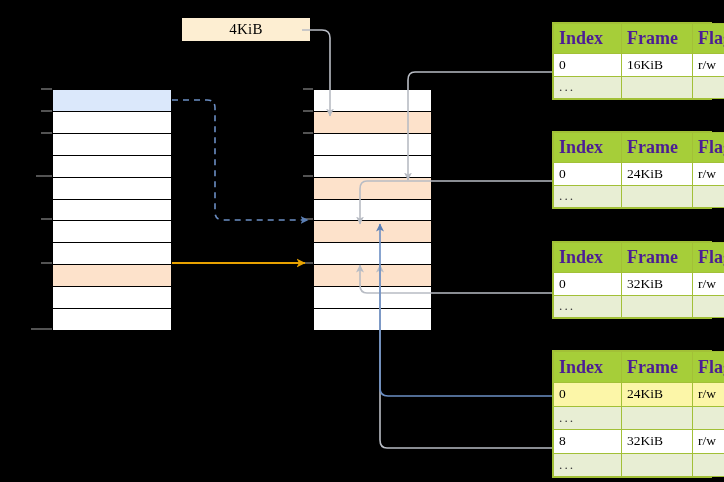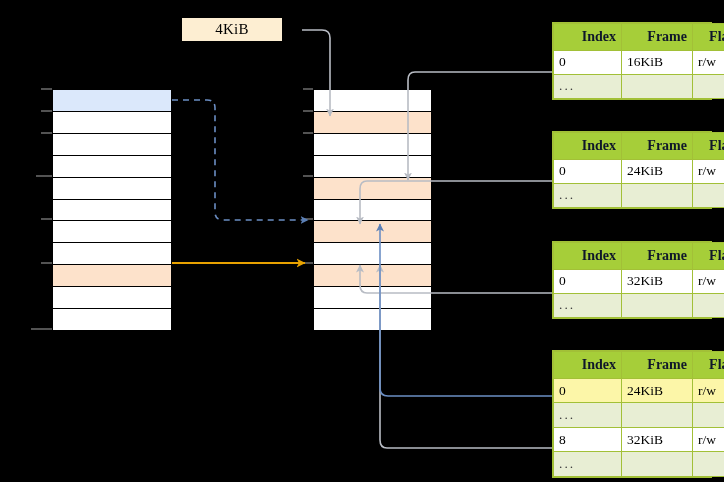--- a/index.html
+++ b/index.html
@@ -56,24 +56,24 @@
     font-size: 13.5px;
   }
   .ptable table {
     border-collapse: collapse;
     width: 100%;
     height: 100%;
     table-layout: fixed;
   }
   .ptable th {
     background: #a6ce39;
-    color: #0f172a;
+    color: #4c1d95;
     font-weight: bold;
-    font-size: 14px;
-    text-align: right;
+    font-size: 18px;
+    text-align: left;
     padding: 3px 5px;
     border: 1px solid #a2c037;
     white-space: nowrap;
   }
   .ptable td {
     background: #ffffff;
     color: #000000;
     text-align: left;
     padding: 2px 5px;
     border: 1px solid #a2c037;
@@ -98,21 +98,21 @@
     width: 724px;
     height: 482px;
     pointer-events: none;
   }
 </style>
 </head>
 <body>
 
 <div id="stage">
 
-  <div class="kib-box" style="left:182px; top:18px; width:100px; height:23px;">
+  <div class="kib-box" style="left:182px; top:18px; width:128px; height:23px;">
     <span>4KiB</span>
   </div>
 
   <div class="memcol" style="left:52px; top:89px; width:120px; height:241px;">
       <div class="memrow blue" style="left: 0px; top: 0px; width: 100%; height: 22.9091px;"></div>
       <div class="memrow " style="left: 0px; top: 21.9091px; width: 100%; height: 22.9091px;"></div>
       <div class="memrow " style="left: 0px; top: 43.8182px; width: 100%; height: 22.9091px;"></div>
       <div class="memrow " style="left: 0px; top: 65.7273px; width: 100%; height: 22.9091px;"></div>
       <div class="memrow " style="left: 0px; top: 87.6364px; width: 100%; height: 22.9091px;"></div>
       <div class="memrow " style="left: 0px; top: 109.545px; width: 100%; height: 22.9091px;"></div>

